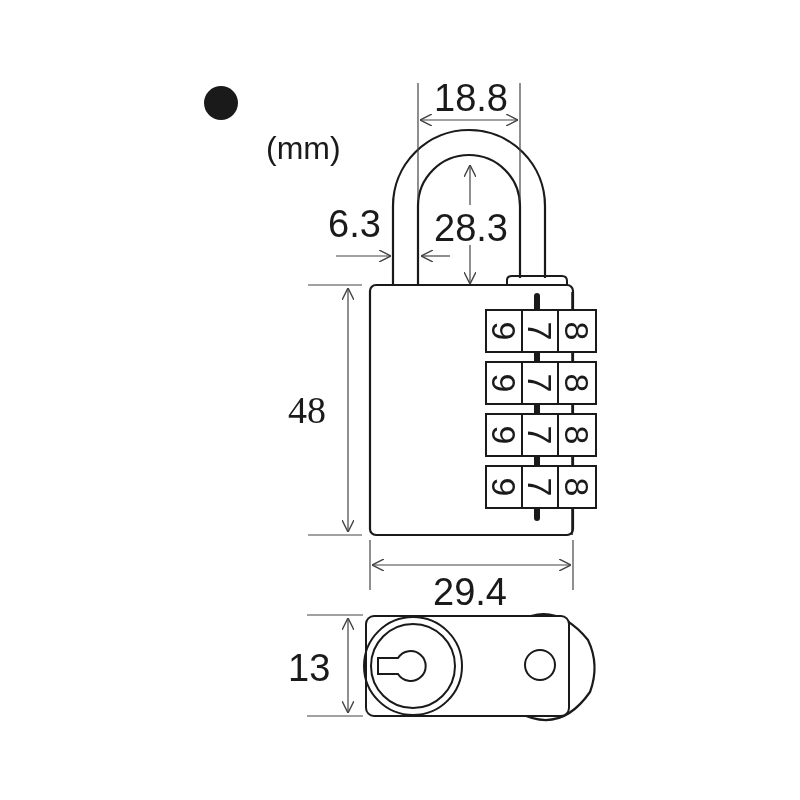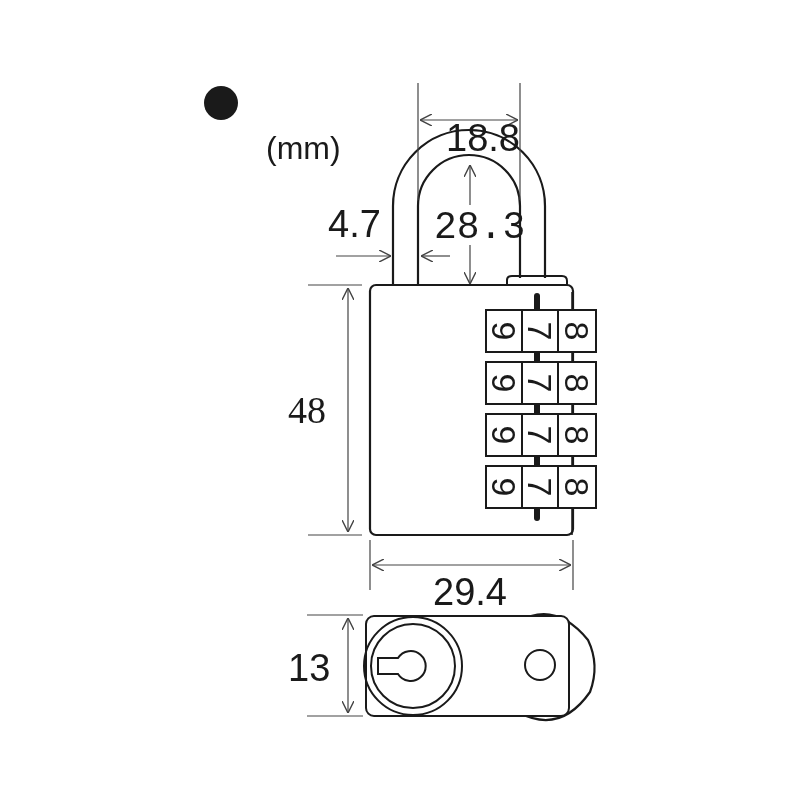--- a/index.html
+++ b/index.html
@@ -94,18 +94,18 @@
   <g fill="none" stroke="#1a1a1a" stroke-width="2">
     <path d="M518,622 Q555,600 588,640 Q600,665 590,692 Q560,735 518,712" stroke-width="2.2"></path>
     <rect x="366" y="616" width="203" height="100" rx="8" fill="#fff"></rect>
     <circle cx="413" cy="666" r="49"></circle>
     <circle cx="413" cy="666" r="42"></circle>
     <path d="M378,658 L398,658 A15,15 0 1 1 398,674 L378,674 Z"></path>
     <circle cx="540" cy="665" r="15"></circle>
   </g>
 </svg>
 
-<div class="lbl" style="left:446px;top:78px;margin-top:40px;">18.8</div>
-<div class="lbl" style="left:328px;top:204px;">4.7</div>
-<div class="lbl" style="left:434px;top:208px;font-family:Liberation Mono, monospace;">28.3</div>
+<div class="lbl" style="left:434px;top:78px;">18.8</div>
+<div class="lbl" style="left:328px;top:204px;">6.3</div>
+<div class="lbl" style="left:434px;top:208px;">28.3</div>
 <div class="lbl" style="left:288px;top:390px;font-family:Liberation Serif, serif;">48</div>
 <div class="lbl" style="left:433px;top:572px;">29.4</div>
 <div class="lbl" style="left:288px;top:648px;">13</div>
 
 </body></html>

